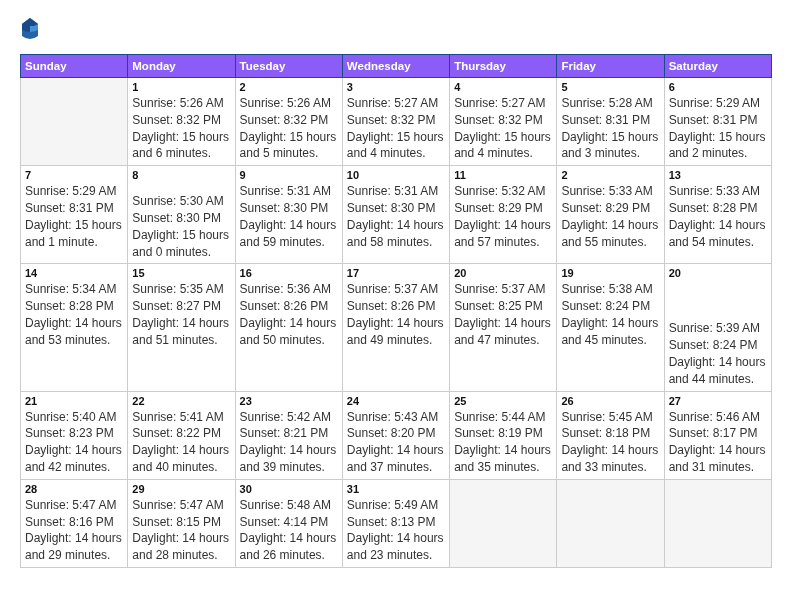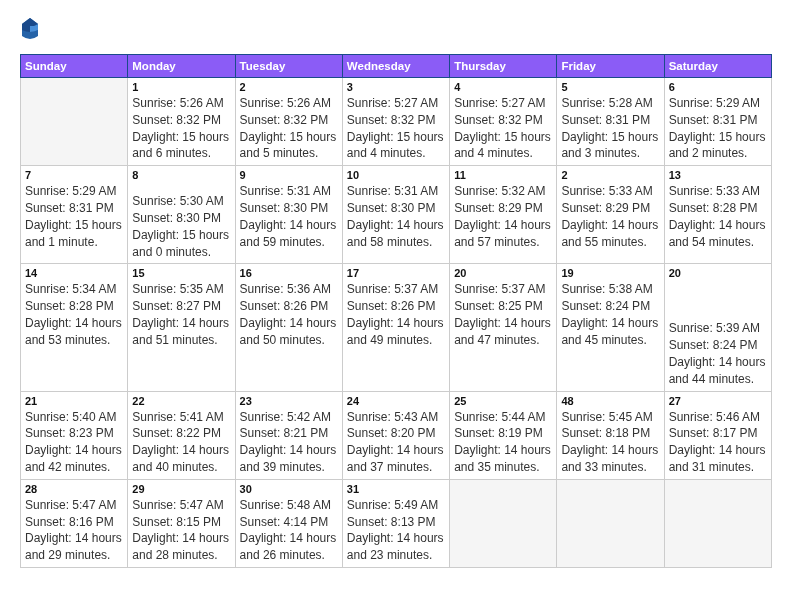--- a/index.html
+++ b/index.html
@@ -303,21 +303,21 @@
 and 37 minutes.</div>
           </td>
           <td>
             <div class="day-num">25</div>
             <div class="cell-info" style="white-space: pre-line;">Sunrise: 5:44 AM
 Sunset: 8:19 PM
 Daylight: 14 hours
 and 35 minutes.</div>
           </td>
           <td>
-            <div class="day-num">48</div>
+            <div class="day-num">26</div>
             <div class="cell-info" style="white-space: pre-line;">Sunrise: 5:45 AM
 Sunset: 8:18 PM
 Daylight: 14 hours
 and 33 minutes.</div>
           </td>
           <td>
             <div class="day-num">27</div>
             <div class="cell-info" style="white-space: pre-line;">Sunrise: 5:46 AM
 Sunset: 8:17 PM
 Daylight: 14 hours

